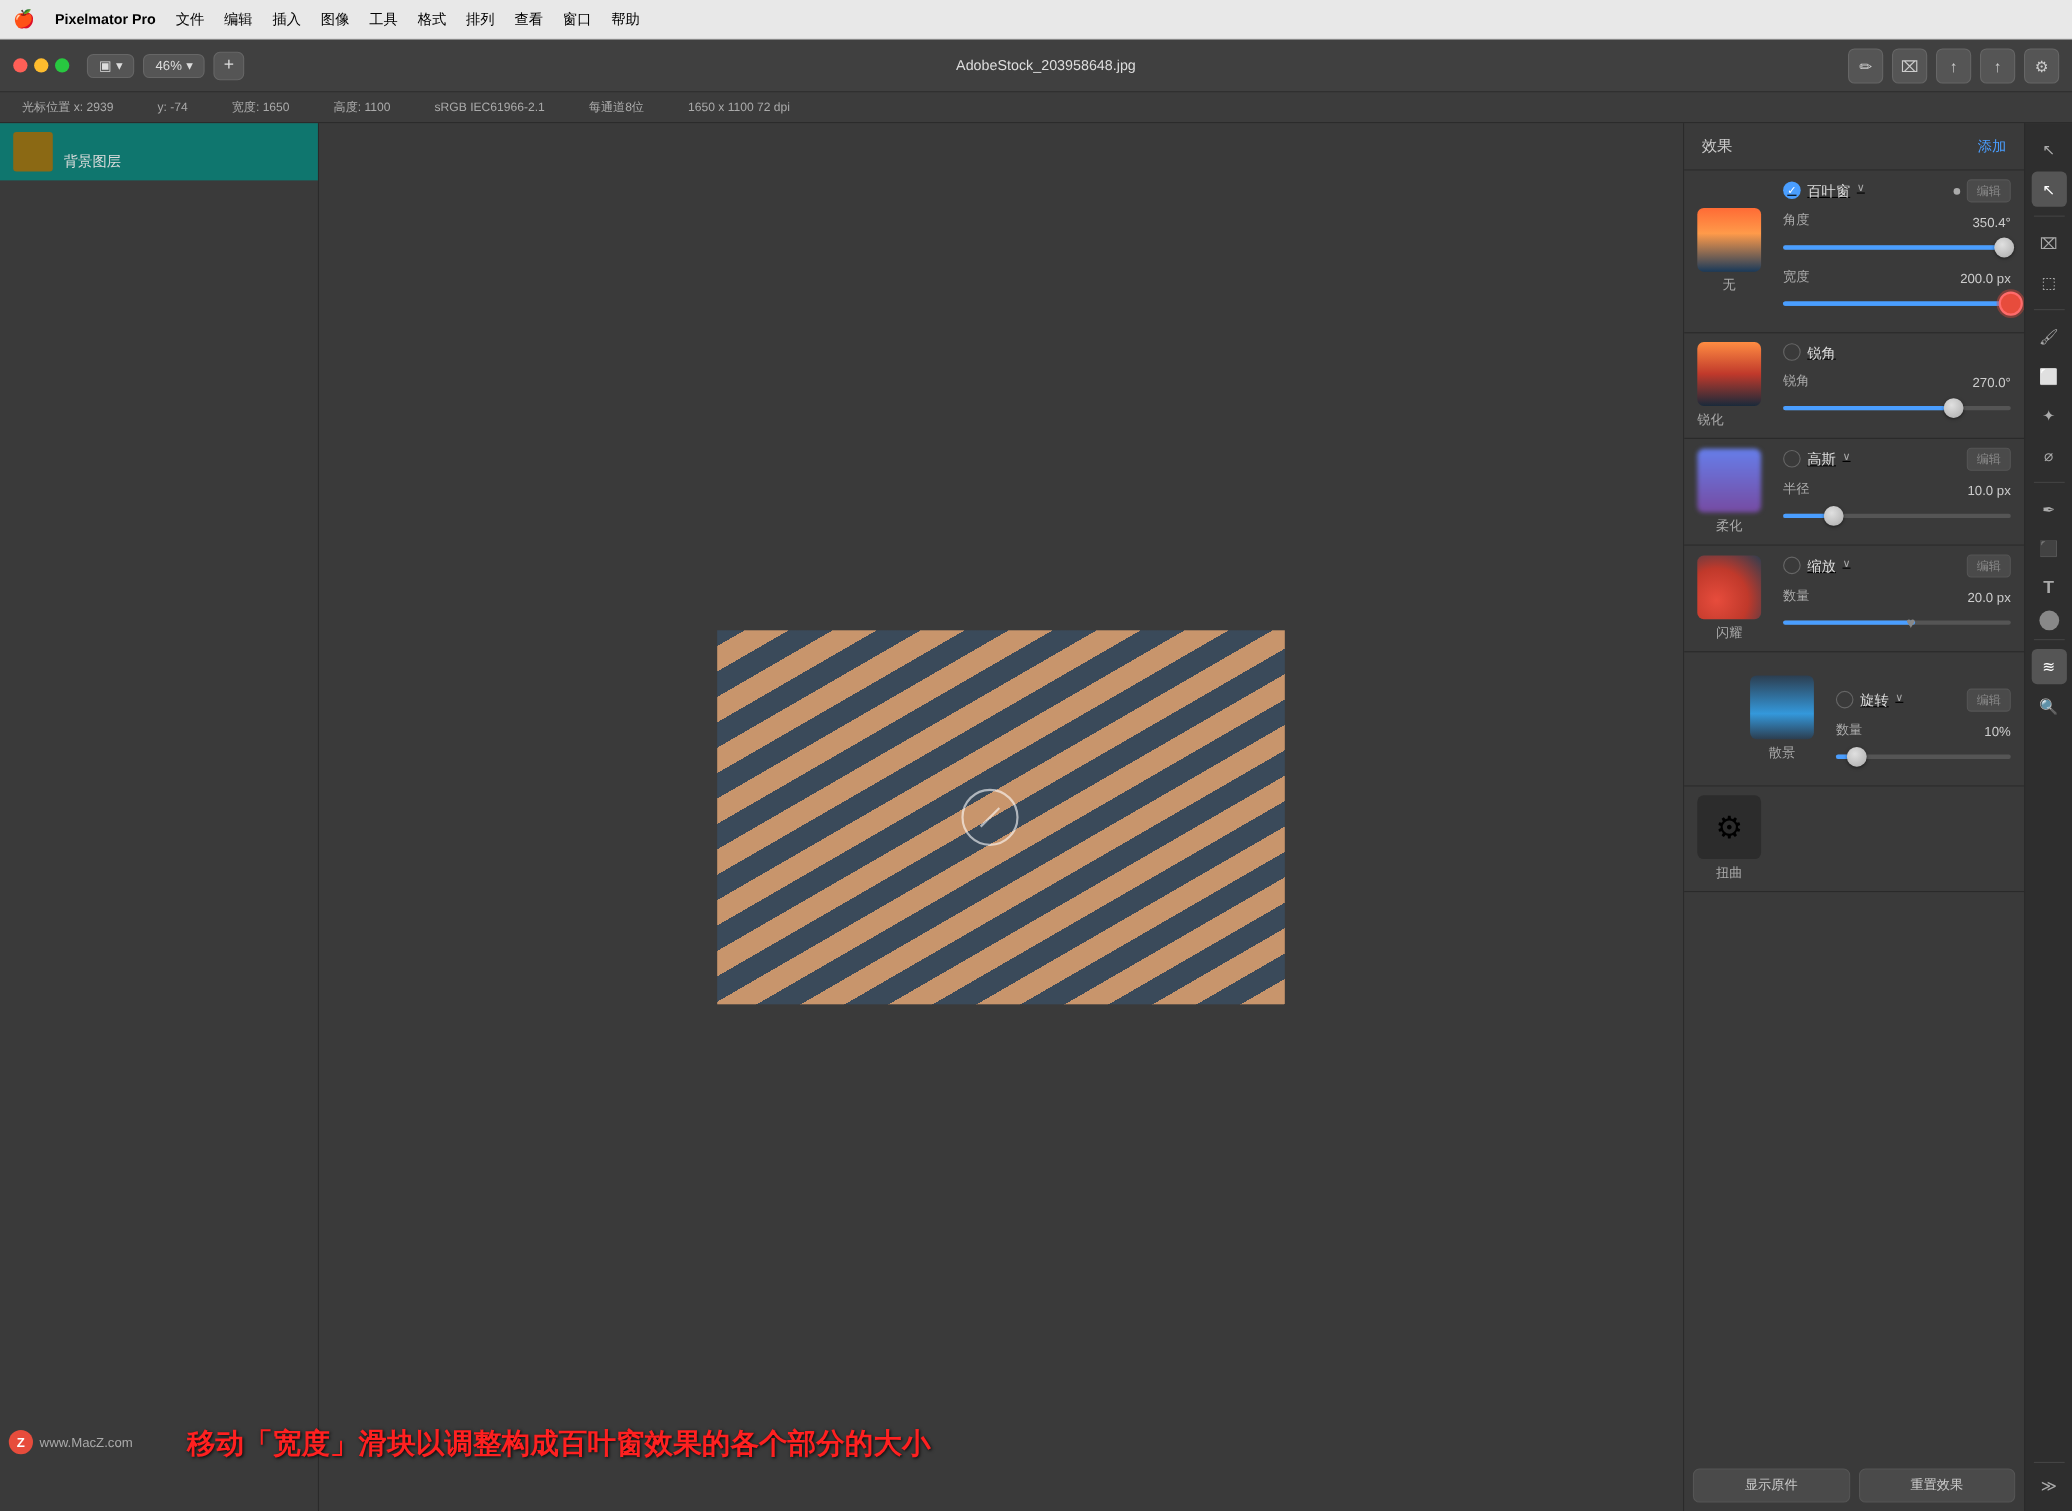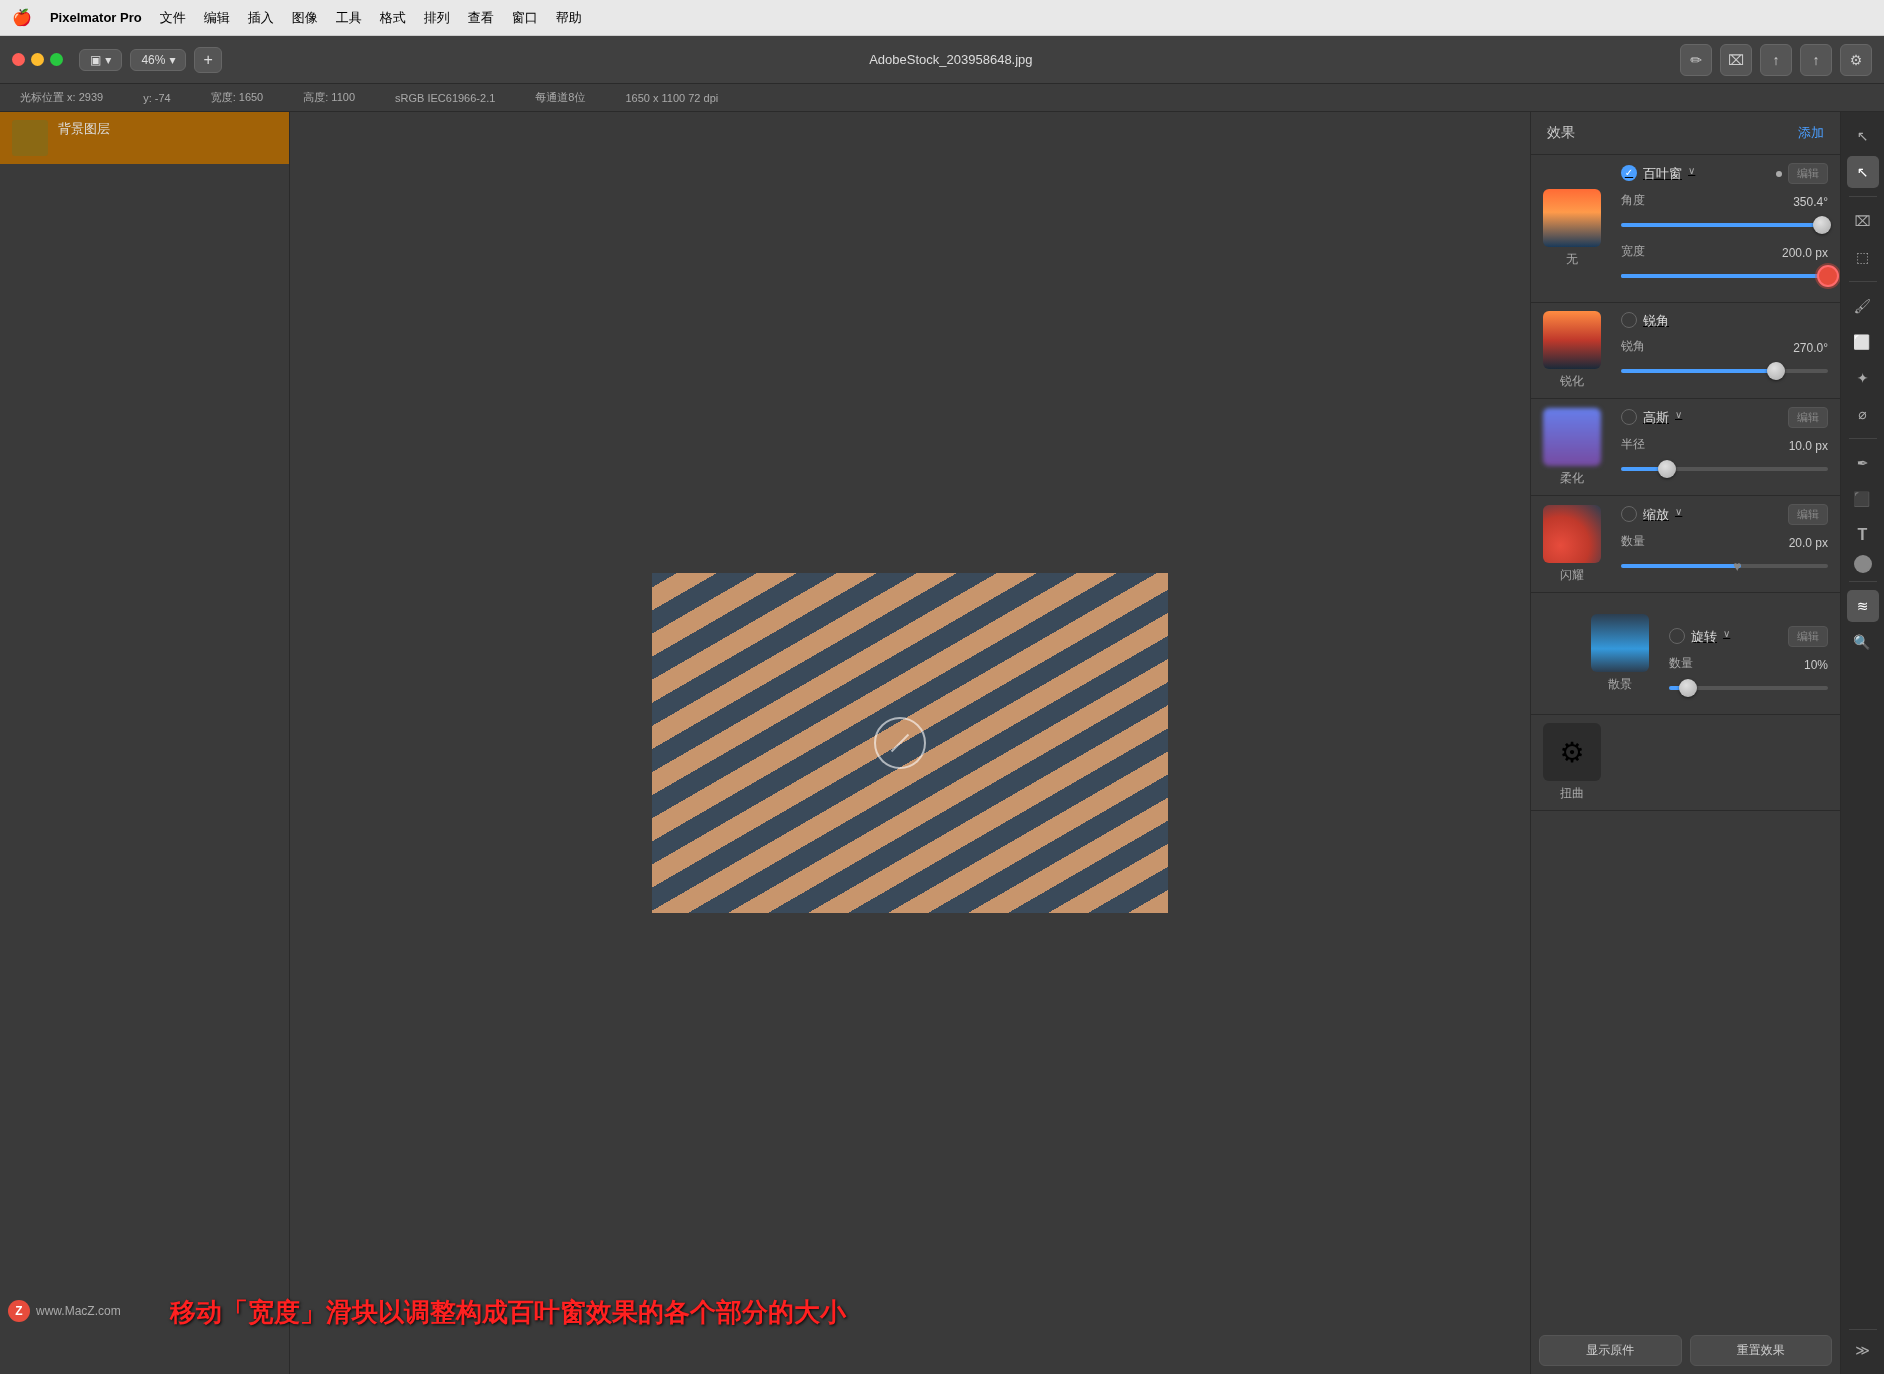--- a/index.html
+++ b/index.html
@@ -129,24 +129,24 @@
     
     .left-panel {
       width: 290px;
       background: #3a3a3a;
       border-right: 1px solid #2a2a2a;
       display: flex;
       flex-direction: column;
     }
     .layer-item {
       display: flex;
-      align-items: flex-start;
+      align-items: flex-end;
       padding: 8px 12px;
       gap: 10px;
-      background: #a16207;
+      background: #0f766e;
       cursor: pointer;
     }
     .layer-thumb {
       width: 36px;
       height: 36px;
       background: #8B6914;
       border-radius: 3px;
       flex-shrink: 0;
     }
     .layer-name {
@@ -557,21 +557,21 @@
               <div class="slider-fill slider-fill-blue" style="width:100%;background:#4a9eff;"></div>
               <div class="slider-thumb-red" style="left:100%;"></div>
             </div>
           </div>
         </div>
       </div>
     </div>
 
     <div class="effect-section">
       <div class="effect-thumb-row">
-        <div style="display:flex;flex-direction:column;align-items:center;">
+        <div style="display:flex;flex-direction:column;align-items:flex-start;">
           <div class="effect-thumb thumb-tree-dark"></div>
           <span class="effect-label">锐化</span>
         </div>
         <div style="flex:1;padding:0 0 0 10px;">
           <div class="effect-row-header">
             <div class="effect-name-row">
               <div class="effect-checkbox-empty"></div>
               <span class="effect-name">锐角</span>
             </div>
           </div>

